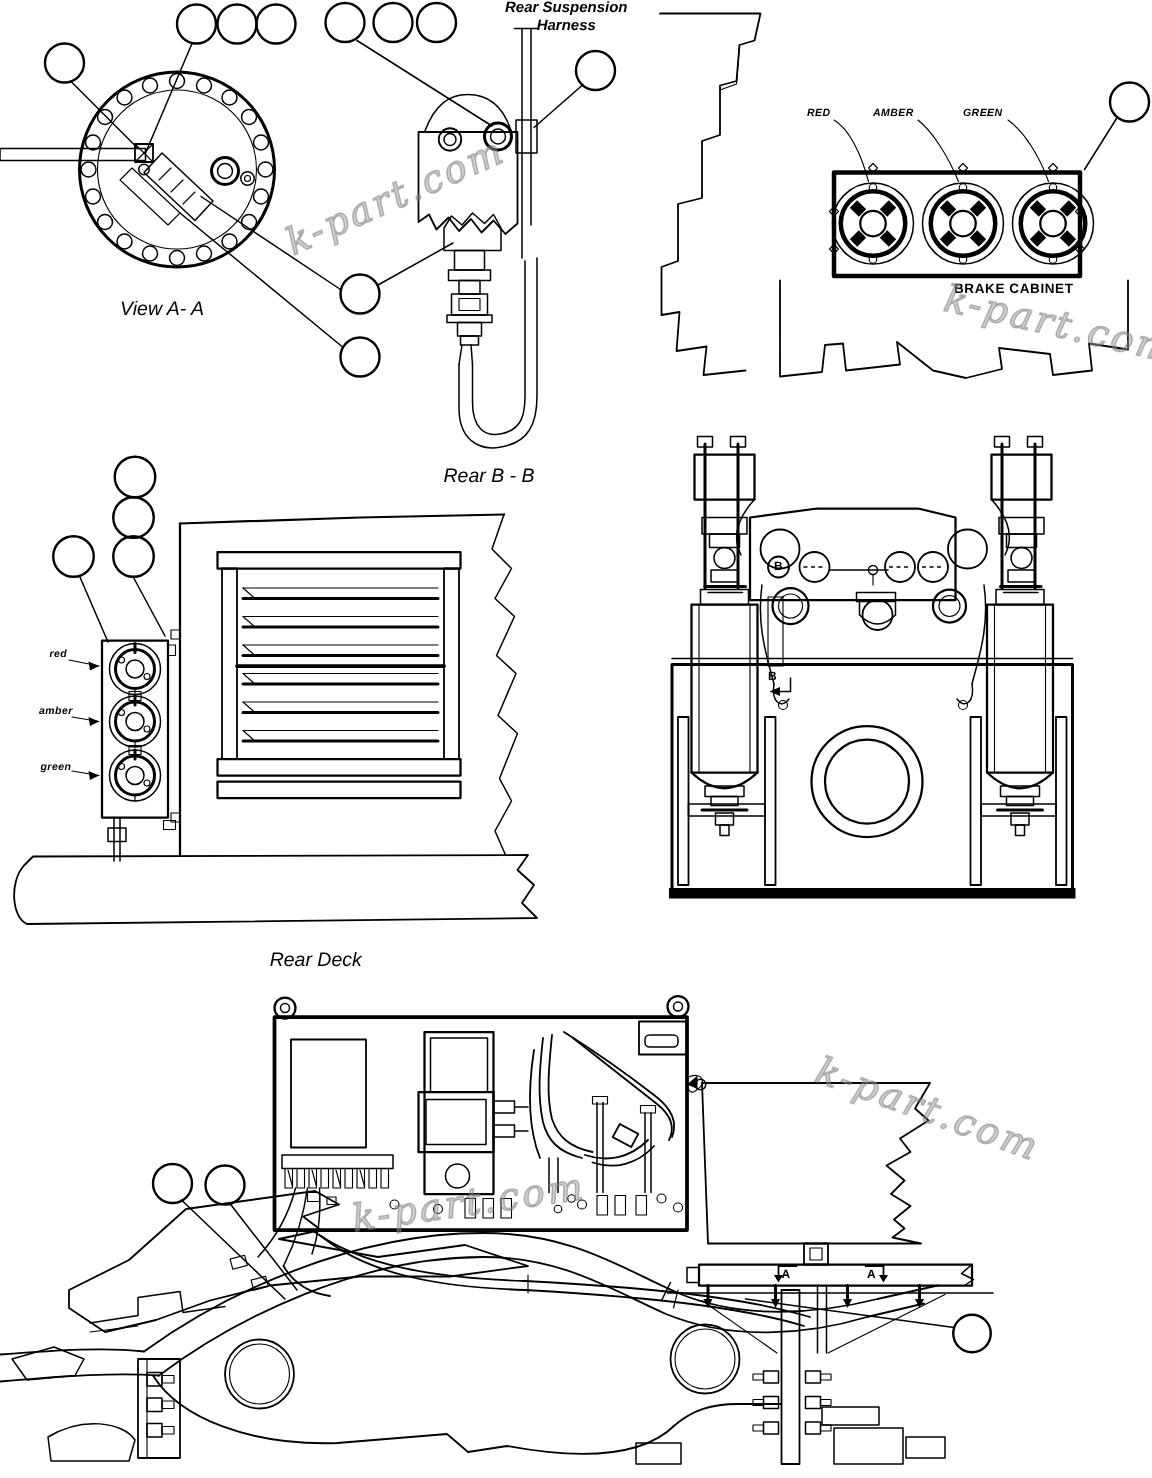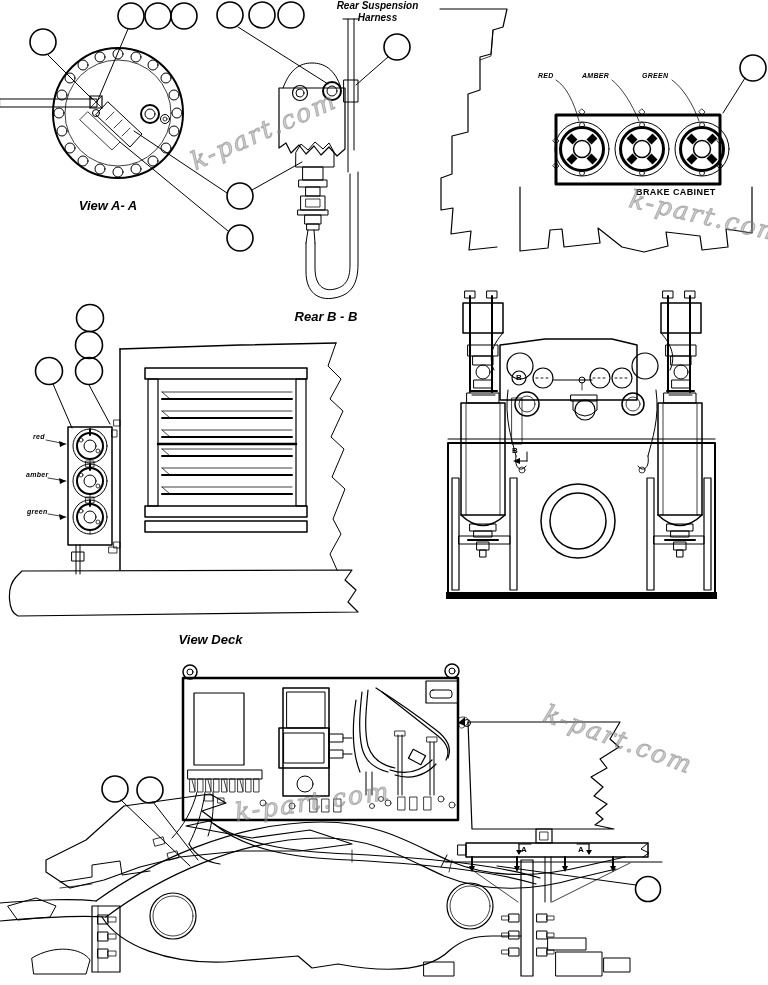--- a/index.html
+++ b/index.html
@@ -11,21 +11,21 @@
   #art .sw12{stroke-width:1.2;}
   #art .sw15{stroke-width:1.5;}
   #art .sw2{stroke-width:2;}
   #art .sw25{stroke-width:2.5;}
   #art .sw3{stroke-width:3;}
   #art .balloon{stroke-width:1.6;}
   #art .wedge{stroke-width:7;stroke-linecap:butt;}
   #art .fillb{fill:#000;stroke:none;}
   #art .dash{stroke-dasharray:2 3;stroke-width:.9;}
   .lbl{position:absolute;color:#000;}
-  .cap{font-weight:bold;font-style:italic;font-size:13px;text-align:center;}
+  .cap{font-weight:normal;font-style:italic;font-size:13px;text-align:center;}
   .tiny{font-weight:bold;font-style:italic;font-size:7px;letter-spacing:.3px;}
   .brk{font-weight:bold;font-size:9px;letter-spacing:.4px;padding-left:44px;}
   .mark{font-weight:bold;font-size:8px;}
   .harn{font-weight:bold;font-style:italic;font-size:10px;line-height:1.2;
         white-space:pre-line;text-align:center;}
   .wm{position:absolute;font-family:"DejaVu Serif",serif;font-style:italic;font-size:25px;
       letter-spacing:2px;color:rgba(150,150,150,.45);-webkit-text-stroke:1px rgba(120,120,120,.5);
       white-space:nowrap;pointer-events:none;}
 </style>
 </head>
@@ -510,21 +510,21 @@
 Harness</div>
 <div class="lbl cap" style="left:68px;top:198px;width:80px;">View A- A</div>
 <div class="lbl cap" style="left:286px;top:309px;width:80px;">Rear B - B</div>
 <div class="lbl tiny" style="left:538px;top:72px;">RED</div>
 <div class="lbl tiny" style="left:582px;top:72px;">AMBER</div>
 <div class="lbl tiny" style="left:642px;top:72px;">GREEN</div>
 <div class="lbl brk" style="left:592px;top:187px;">BRAKE CABINET</div>
 <div class="lbl tiny" style="left:33px;top:433px;">red</div>
 <div class="lbl tiny" style="left:26px;top:471px;">amber</div>
 <div class="lbl tiny" style="left:27px;top:508px;">green</div>
-<div class="lbl cap" style="left:168px;top:632px;width:85px;">View Deck</div>
+<div class="lbl cap" style="left:168px;top:632px;width:85px;">Rear Deck</div>
 <div class="lbl mark" style="left:516px;top:373px;">B</div>
 <div class="lbl mark" style="left:512px;top:446px;">B</div>
 <div class="lbl mark" style="left:521px;top:845px;">A</div>
 <div class="lbl mark" style="left:578px;top:845px;">A</div>
 
 <div class="wm" style="left:192px;top:148px;transform:rotate(-24deg);transform-origin:left center;">k-part.com</div>
 <div class="wm" style="left:630px;top:184px;transform:rotate(13deg);transform-origin:left center;">k-part.com</div>
 <div class="wm" style="left:545px;top:698px;transform:rotate(20deg);transform-origin:left center;">k-part.com</div>
 <div class="wm" style="left:235px;top:798px;transform:rotate(-8deg);transform-origin:left center;">k-part.com</div>
 

